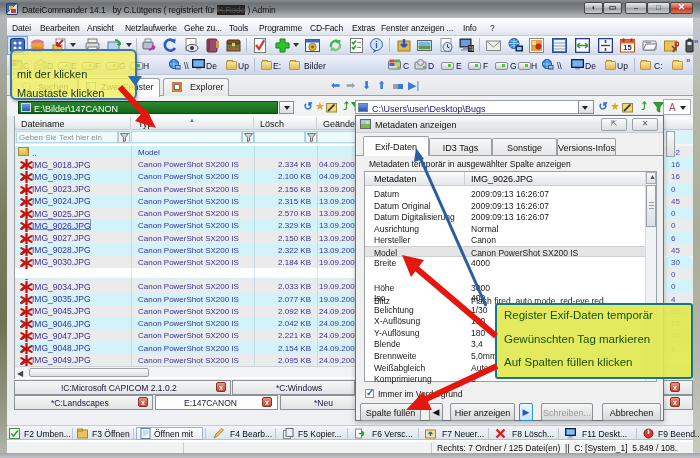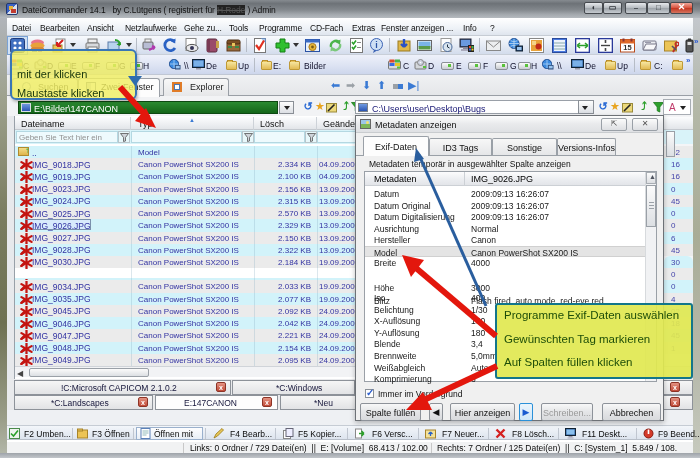--- a/index.html
+++ b/index.html
@@ -955,21 +955,20 @@
 <span style="position:absolute;left:198px;top:2px;width:1px;height:11px;background:#c0c6d0;"></span>
 <span style="position:absolute;left:268px;top:2px;width:1px;height:11px;background:#c0c6d0;"></span>
 <span style="position:absolute;left:340px;top:2px;width:1px;height:11px;background:#c0c6d0;"></span>
 <span style="position:absolute;left:411px;top:2px;width:1px;height:11px;background:#c0c6d0;"></span>
 <span style="position:absolute;left:481px;top:2px;width:1px;height:11px;background:#c0c6d0;"></span>
 <span style="position:absolute;left:551px;top:2px;width:1px;height:11px;background:#c0c6d0;"></span>
 <span style="position:absolute;left:629px;top:2px;width:1px;height:11px;background:#c0c6d0;"></span>
 </div>
 <div class="abs" id="statusbar">
 <span style="position:absolute;left:176px;top:1px;width:1px;height:10px;background:#c8c8c8;"></span>
-<span style="left:183px;">Links: 0 Ordner / 729 Datei(en) &nbsp;||&nbsp; E: [Volume] &nbsp;68.413 / 102.00</span>
 <span style="position:absolute;left:424px;top:1px;width:1px;height:10px;background:#c8c8c8;"></span>
 <span style="left:430px;">Rechts: 7 Ordner / 125 Datei(en) &nbsp;||&nbsp; C: [System_1] &nbsp;5.849 / 108.</span>
 </div>
 <div class="abs" id="dlg">
 <div id="dlgtitle">
         <span style="position:absolute;left:19px;top:4px;">Metadaten anzeigen</span>
       </div>
 <div id="dlgico">
         <i></i>
       </div>
@@ -1086,21 +1085,21 @@
 <div class="dbtn" style="left:163px;width:14px;padding-top:3px;border:1px solid #2a90d8;color:#1a5ad0;background:linear-gradient(180deg,#eaf4fc,#cfe6f8);">▶</div>
 <div class="dbtn dis" style="left:185px;width:52px;">Schreiben...</div>
 <div class="dbtn" style="left:246px;width:59px;">Abbrechen</div>
 </div>
 <div class="abs" id="tooltip">
 <div style="top:17px;">mit der klicken</div>
 <div style="top:36px;">Maustaste klicken</div>
 </div>
 <div class="abs" id="bluetri"></div>
 <div class="abs" id="greenbox">
-<div style="top:4px;">Programme Exif-Daten auswählen</div>
+<div style="top:4px;">Register Exif-Daten temporär</div>
 <div style="top:51px;">Auf Spalten füllen klicken</div>
 <div style="top:28px;">Gewünschten Tag markieren</div>
 </div>
 <svg class="abs" id="arrows" viewBox="0 0 700 458">
 <line x1="120" y1="87" x2="148" y2="118" stroke="#e3170d" stroke-width="6"></line>
 <polygon points="156,128 135,121 146,108 Z" fill="#e3170d"></polygon>
 <line x1="496" y1="336" x2="416" y2="268" stroke="#e3170d" stroke-width="6"></line>
 <polygon points="402,255 424,260 411,277 Z" fill="#e3170d"></polygon>
 <line x1="497" y1="366" x2="424" y2="400" stroke="#e3170d" stroke-width="6"></line>
 <polygon points="406,410 423,392 432,410 Z" fill="#e3170d"></polygon>

